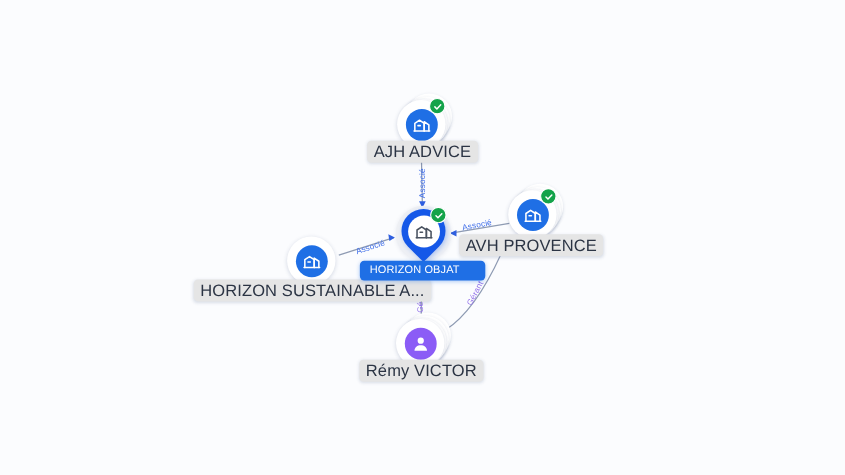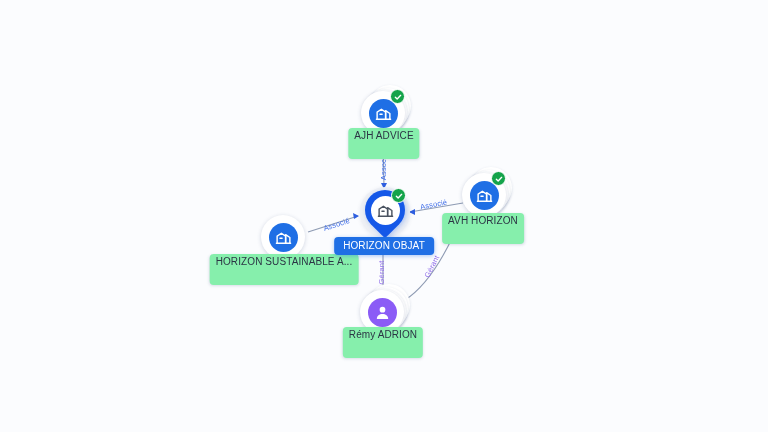--- a/index.html
+++ b/index.html
@@ -152,34 +152,34 @@
     display: flex;
     align-items: center;
     justify-content: center;
     box-sizing: border-box;
   }
 
   
   .node-label {
     position: absolute;
     transform: translateX(-50%);
-    background: #86efac;
+    background: #e5e5e5;
     border-radius: 4px;
-    padding: 2px 6px 18px 6px;
-    font-size: 10px;
+    padding: 2px 6px 1px 6px;
+    font-size: 15px;
     color: #2b3444;
     white-space: nowrap;
     box-shadow: 0 1px 3px rgba(40,60,110,0.16);
     letter-spacing: 0.1px;
   }
   .node-label.primary {
     background: #1f6fe5;
     color: #ffffff;
     font-size: 10px;
-    padding: 3px 9px 4px 9px;
+    padding: 3px 23px 4px 9px;
     border-radius: 4px;
     box-shadow: 0 1px 4px rgba(31,111,229,0.38);
   }
 </style>
 </head>
 <body>
 
 <div id="graph-canvas">
 
   <svg id="edges" viewBox="0 0 768 432">
@@ -247,21 +247,21 @@
             <path d="M7 13h3"></path>
           </svg>
         </div>
       </div>
       <div class="badge-check" style="left:29px; top:0px;">
         <svg width="8" height="8" viewBox="0 0 24 24" fill="none" stroke="#ffffff" stroke-width="4" stroke-linecap="round" stroke-linejoin="round">
           <path d="M4 12.5l5.5 5.5L20 7"></path>
         </svg>
       </div>
     </div>
-    <div class="node-label" style="left:-2px; top:19px;">AVH HORIZON</div>
+    <div class="node-label" style="left:-2px; top:19px;">AVH PROVENCE</div>
   </div>
 
   <div class="node" style="left:285px; top:238px;">
     <div class="node-stack">
       <div class="node-disc" style="left:-1px; top:0px;">
         <div class="node-inner company">
           <svg width="17" height="17" viewBox="0 0 24 24" fill="none" stroke="#ffffff" stroke-width="2" stroke-linecap="round" stroke-linejoin="round">
             <path d="M3 20V10l6-4 6 4v10"></path>
             <path d="M15 20V8l6 4v8"></path>
             <path d="M2 20h20"></path>
@@ -280,21 +280,21 @@
       <div class="stack-layer l1"></div>
       <div class="node-disc">
         <div class="node-inner person">
           <svg width="17" height="17" viewBox="0 0 24 24" fill="#ffffff">
             <circle cx="12" cy="8" r="4"></circle>
             <path d="M4 21c0-4.4 3.6-7 8-7s8 2.6 8 7z"></path>
           </svg>
         </div>
       </div>
     </div>
-    <div class="node-label" style="left:0px; top:16px;">Rémy ADRION</div>
+    <div class="node-label" style="left:0px; top:16px;">Rémy VICTOR</div>
   </div>
 
   <div class="node" style="left:385px; top:212px;">
     <div class="pin-halo"></div>
     <div class="pin-wrap">
       <div class="pin-shape"></div>
       <div class="pin-hole">
         <svg width="17" height="17" viewBox="0 0 24 24" fill="none" stroke="#4a5360" stroke-width="2" stroke-linecap="round" stroke-linejoin="round">
           <path d="M3 20V10l6-4 6 4v10"></path>
           <path d="M15 20V8l6 4v8"></path>

